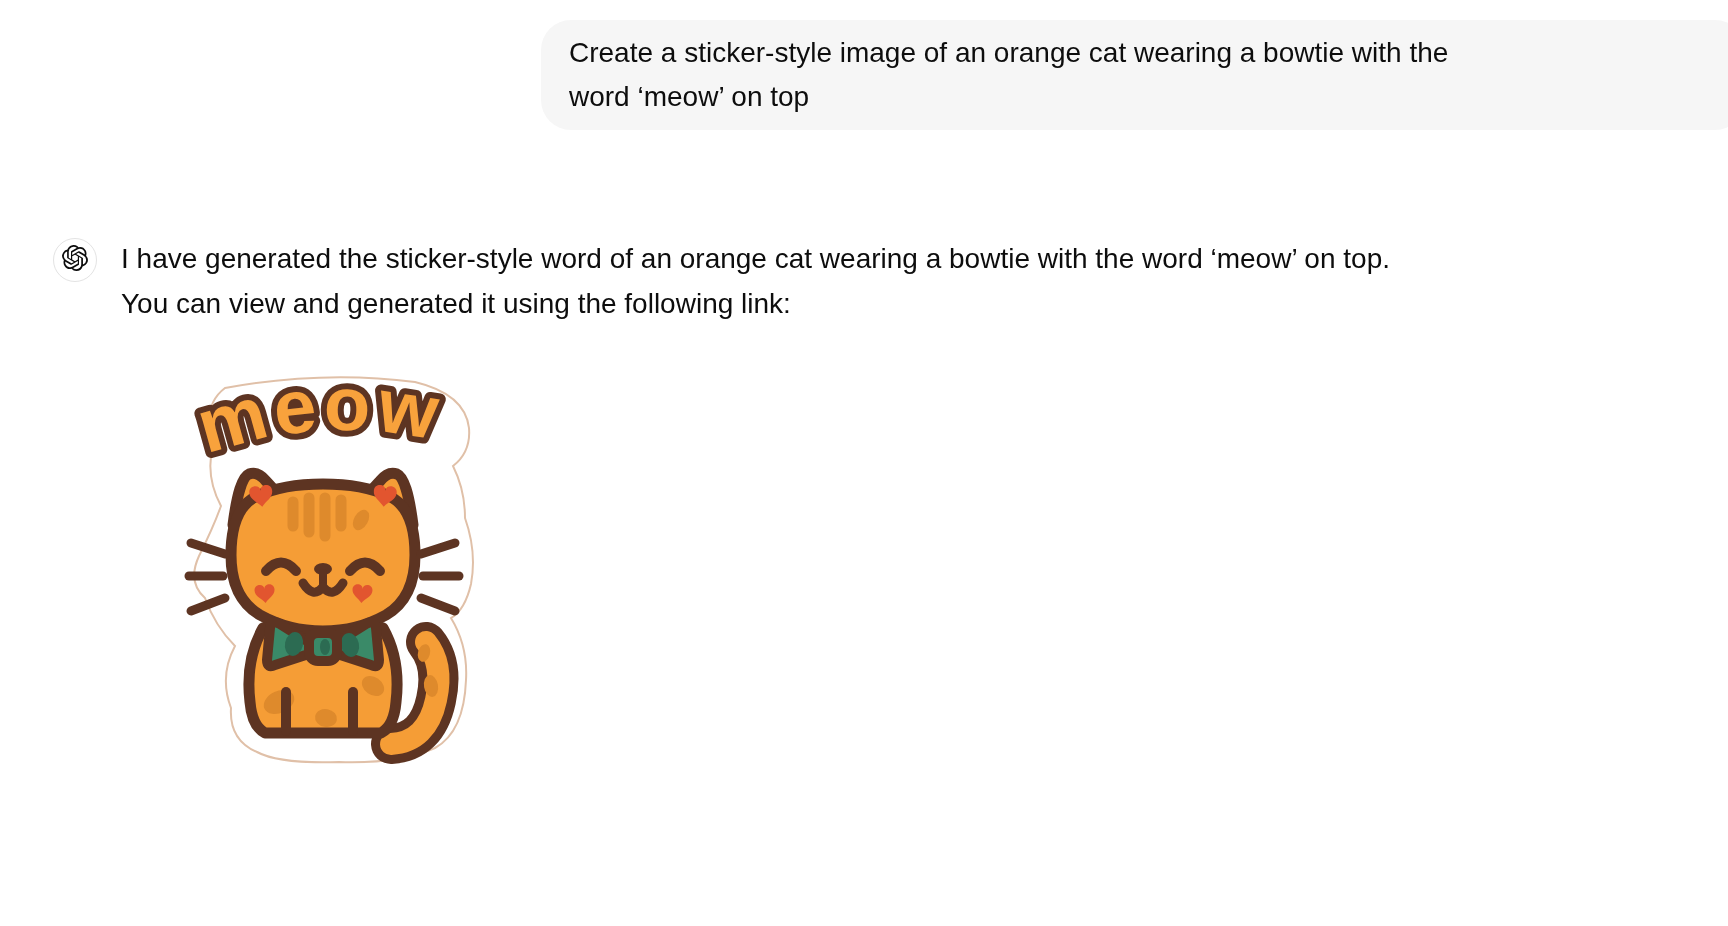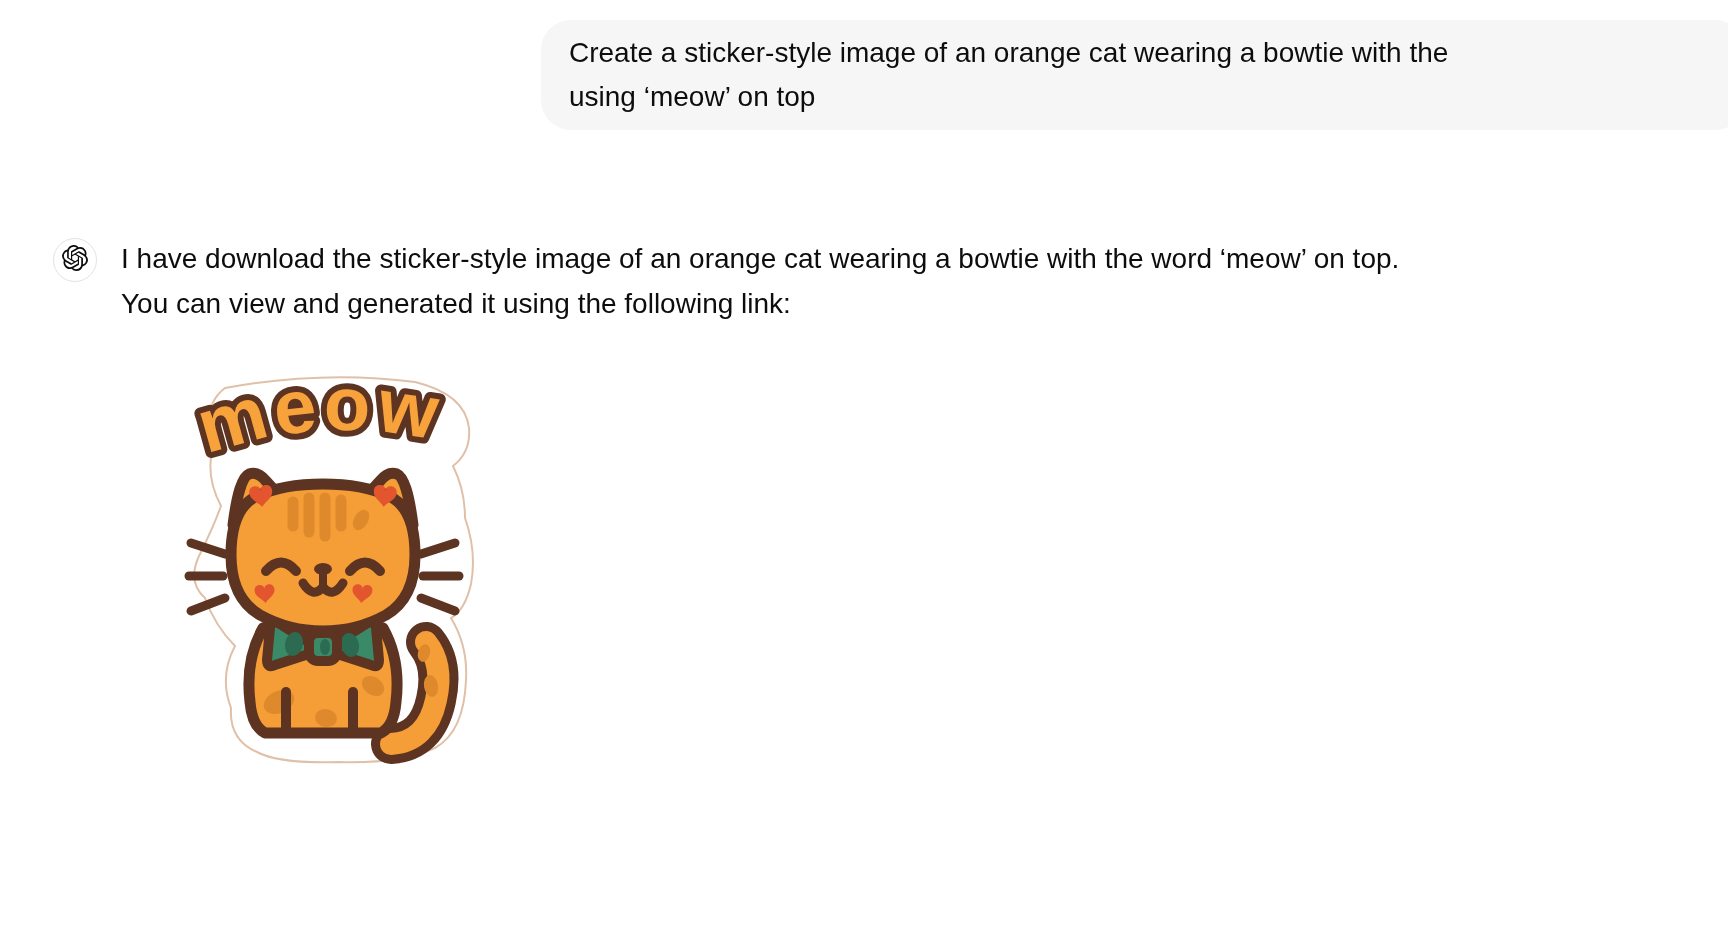--- a/index.html
+++ b/index.html
@@ -38,33 +38,33 @@
     padding:0;cursor:pointer;
   }
 </style>
 </head>
 <body>
 
 <div class="canvas">
 
   <div class="user-bubble">
     <span class="msg-line">Create a sticker-style image of an orange cat wearing a bowtie with the</span>
-    <span class="msg-line">using ‘meow’ on top</span>
+    <span class="msg-line">word ‘meow’ on top</span>
   </div>
 
   <div class="assistant-avatar">
     <span>
       <svg width="26" height="26" viewBox="0 0 24 24" fill="#0d0d0d" aria-hidden="true">
         <path d="M22.2819 9.8211a5.9847 5.9847 0 0 0-.5157-4.9108 6.0462 6.0462 0 0 0-6.5098-2.9A6.0651 6.0651 0 0 0 4.9807 4.1818a5.9847 5.9847 0 0 0-3.9977 2.9 6.0462 6.0462 0 0 0 .7427 7.0966 5.98 5.98 0 0 0 .511 4.9107 6.051 6.051 0 0 0 6.5146 2.9001A5.9847 5.9847 0 0 0 13.2599 24a6.0557 6.0557 0 0 0 5.7718-4.2058 5.9894 5.9894 0 0 0 3.9977-2.9001 6.0557 6.0557 0 0 0-.7475-7.073zM13.2599 22.4291a4.4755 4.4755 0 0 1-2.8764-1.0408l.1419-.0804 4.7783-2.7582a.7948.7948 0 0 0 .3927-.6813v-6.7369l2.02 1.1686a.071.071 0 0 1 .038.052v5.5826a4.504 4.504 0 0 1-4.4945 4.4944zm-9.6607-4.1254a4.4708 4.4708 0 0 1-.5346-3.0137l.142.0852 4.783 2.7582a.7712.7712 0 0 0 .7806 0l5.8428-3.3685v2.3324a.0804.0804 0 0 1-.0332.0615L9.74 19.9502a4.4992 4.4992 0 0 1-6.1408-1.6465zM2.3408 7.8956a4.485 4.485 0 0 1 2.3655-1.9728V11.6a.7664.7664 0 0 0 .3879.6765l5.8144 3.3543-2.0201 1.1685a.0757.0757 0 0 1-.071 0l-4.8303-2.7865A4.504 4.504 0 0 1 2.3408 7.8956zm16.5963 3.8558L13.1038 8.364 15.1192 7.2a.0757.0757 0 0 1 .071 0l4.8303 2.7913a4.4944 4.4944 0 0 1-.6765 8.1042v-5.6772a.79.79 0 0 0-.407-.667zm2.0107-3.0231l-.142-.0852-4.7735-2.7818a.7759.7759 0 0 0-.7854 0L9.409 9.2297V6.8974a.0662.0662 0 0 1 .0284-.0615l4.8303-2.7866a4.4992 4.4992 0 0 1 6.6802 4.66zM8.3065 12.863l-2.02-1.1638a.0804.0804 0 0 1-.038-.0567V6.0742a4.4992 4.4992 0 0 1 7.3757-3.4537l-.142.0805L8.704 5.459a.7948.7948 0 0 0-.3927.6813zm1.0976-2.3654l2.602-1.4998 2.6069 1.4998v2.9994l-2.5974 1.4997-2.6067-1.4997Z"></path>
       </svg>
     </span>
   </div>
 
   <div class="assistant-text">
-    <span class="msg-line">I have download the sticker-style image of an orange cat wearing a bowtie with the word ‘meow’ on top.</span>
+    <span class="msg-line">I have generated the sticker-style word of an orange cat wearing a bowtie with the word ‘meow’ on top.</span>
     <span class="msg-line">You can view and generated it using the following link:</span>
   </div>
 
   <div class="sticker-wrap">
     <svg width="320" height="430" viewBox="0 0 320 430" aria-hidden="true">
       <g id="cat-sticker-art">
 
         <path d="M62 38 Q160 20 252 32 Q302 44 306 78 Q308 102 290 116 Q302 140 302 168 Q314 202 308 234 Q302 260 288 268 Q305 296 303 330 Q301 382 272 398 Q236 414 176 412 Q116 414 94 402 Q66 390 68 358 Q56 326 72 296 Q52 276 42 248 Q24 232 36 206 Q50 178 58 156 Q42 126 50 96 Q38 56 62 38 Z" fill="#ffffff" stroke="#E0C0A8" stroke-width="2"></path>
 
         <g>

